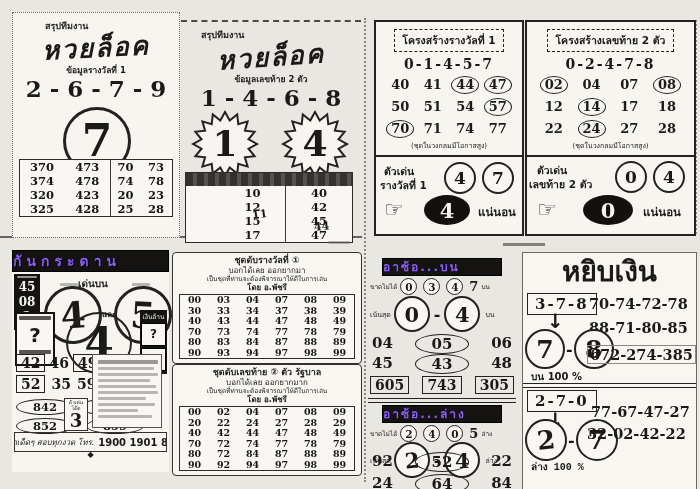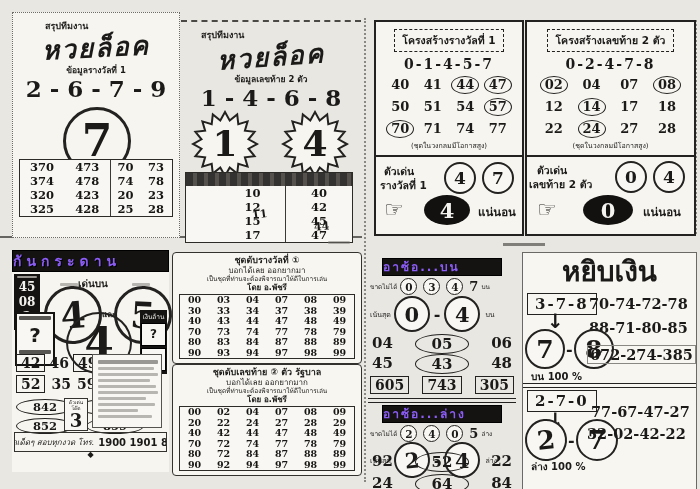--- a/index.html
+++ b/index.html
@@ -535,16 +535,16 @@
     <div class="abs" style="left:2px;top:166px;display:flex;align-items:center;">
       <span class="favcirc" style="width:38px;height:38px;font-size:26px;border-width:2.5px;transform:rotate(-6deg);">
           <span>2</span>
         </span>
       <span class="serif b" style="font-size:16px;margin:0 1px;">-</span>
       <span class="favcirc" style="width:38px;height:38px;font-size:26px;border-width:2.5px;">
           <span>7</span>
         </span>
     </div>
     <div class="abs numline" style="left:64px;top:172px;font-size:14.5px;">32-02-42-22</div>
-    <div class="abs b" style="left:8px;top:206px;font-size:10px;">ล่าง 100 %</div>
+    <div class="abs b" style="left:8px;top:206px;font-size:10px;font-family:Liberation Mono, monospace;">ล่าง 100 %</div>
   </section>
 
 </div>
 
 </body></html>

